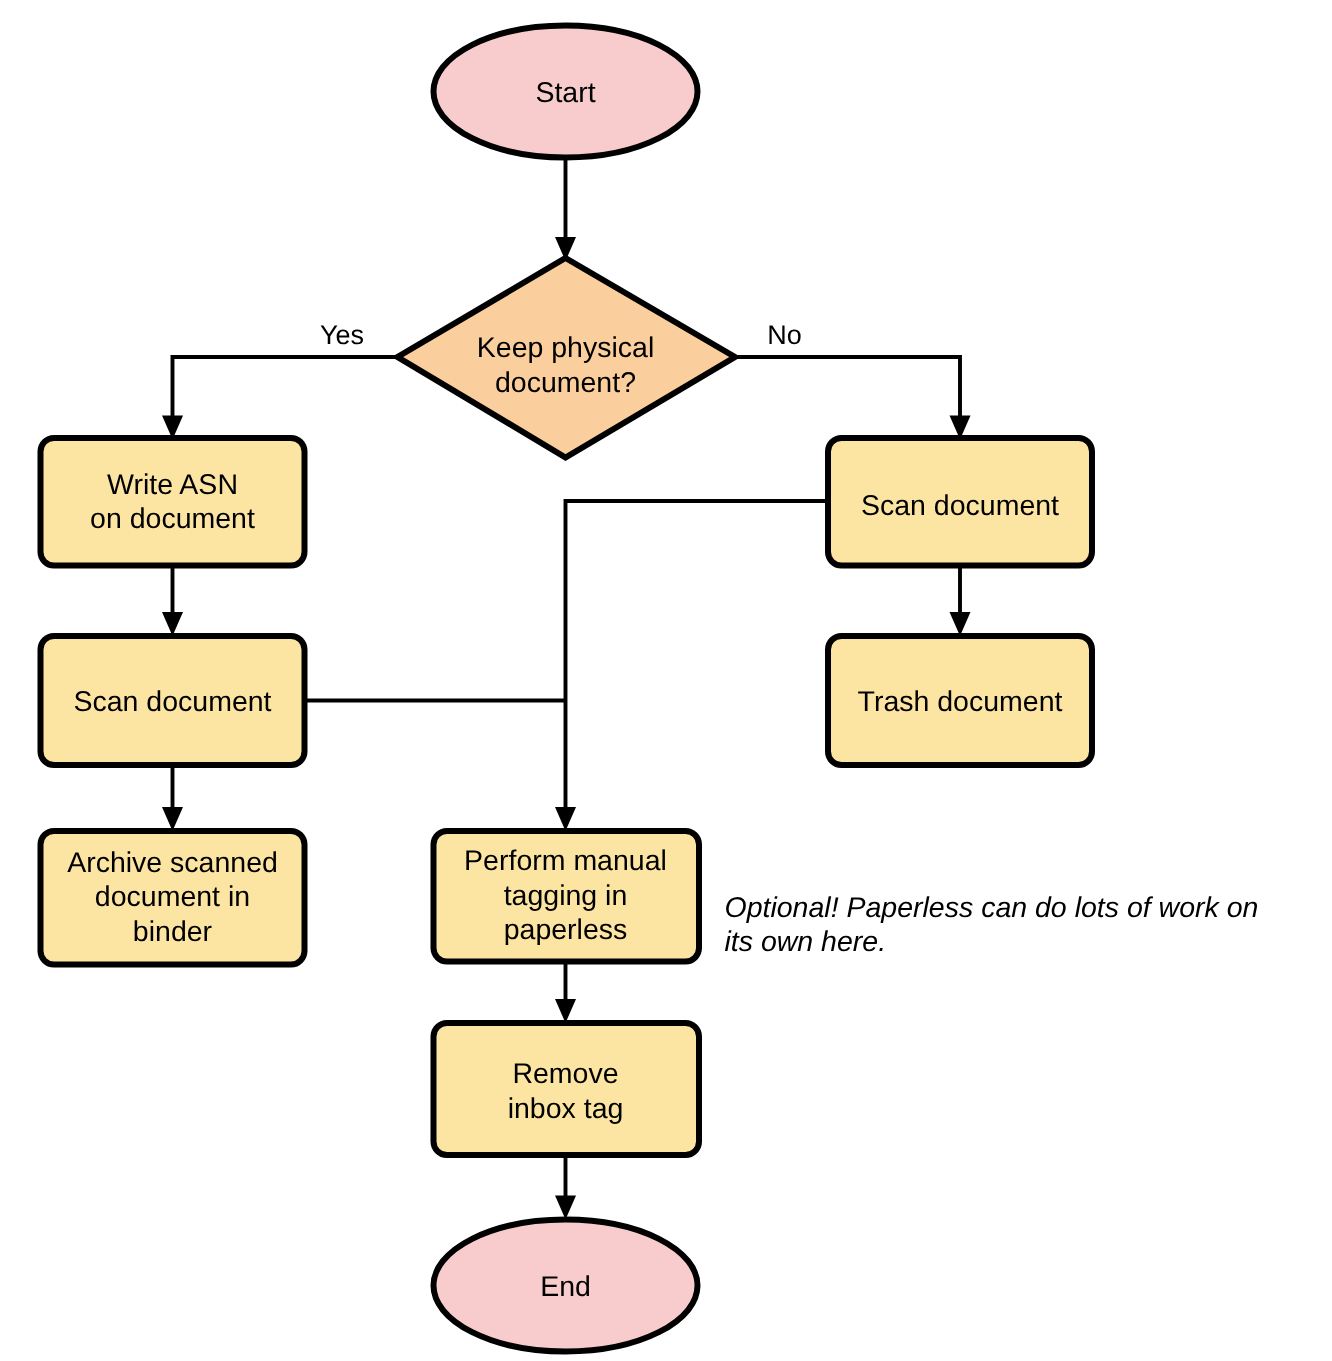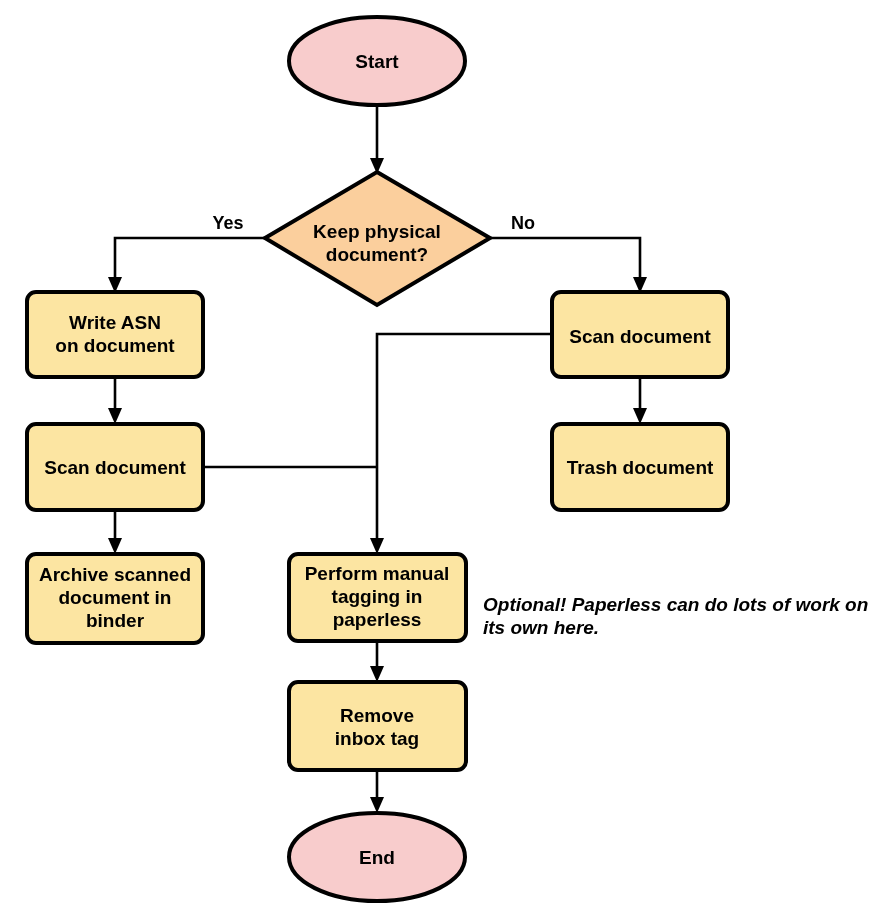--- a/index.html
+++ b/index.html
@@ -10,21 +10,20 @@
   }
   body {
     font-family: "Liberation Sans", sans-serif;
   }
   #flow-root {
     position: relative;
     width: 888px;
     height: 907px;
     background: #ffffff;
     overflow: hidden;
-    font-weight: bold;
   }
   #flow-svg {
     position: absolute;
     left: 0;
     top: 0;
     width: 888px;
     height: 907px;
   }
   .node-label,
   .edge-label,

